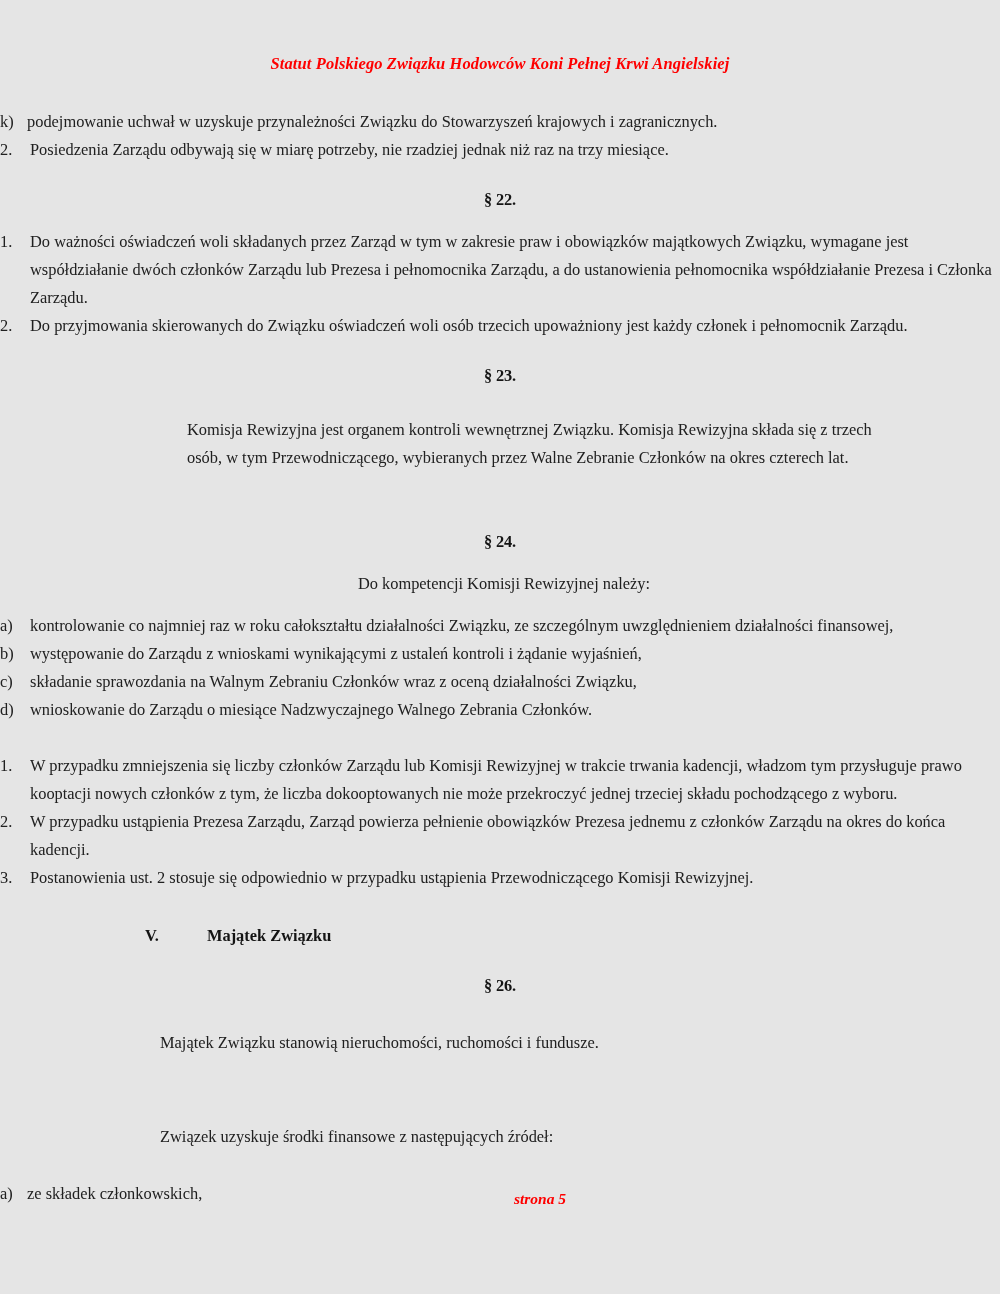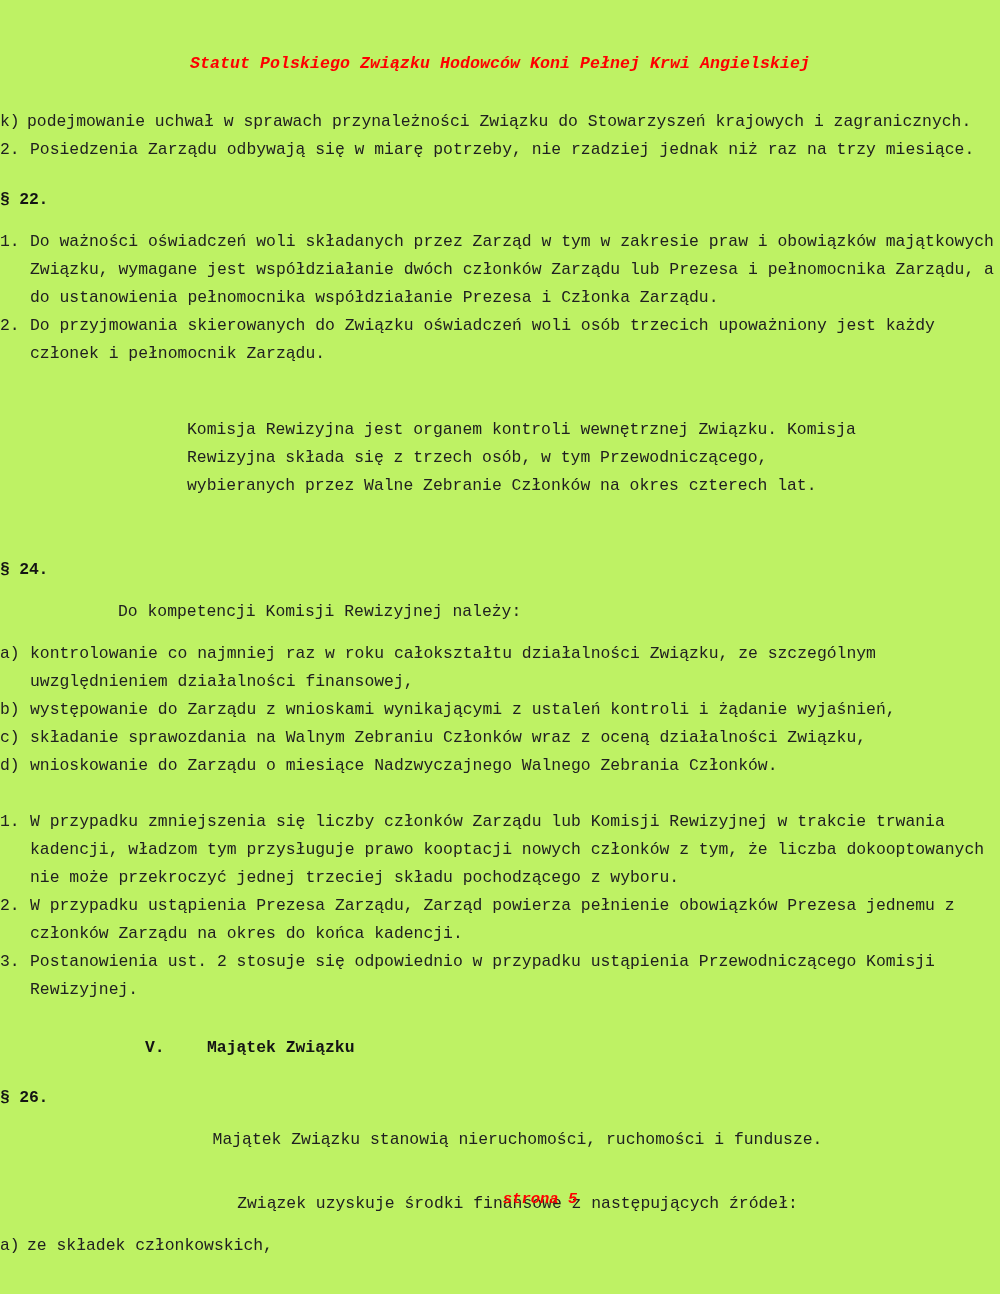--- a/index.html
+++ b/index.html
@@ -5,22 +5,22 @@
 <style>
   html, body {
     margin: 0;
     padding: 0;
     background: #ffffff;
   }
   .page {
     position: relative;
     width: 1000px;
     height: 1294px;
-    background: #bef264;
-    font-family: Liberation Mono, monospace;
+    background: #e5e5e5;
+    font-family: Liberation Serif, serif;
     color: #1a1a1a;
     overflow: hidden;
     box-sizing: border-box;
   }
 
   
   .doc-header {
     position: absolute;
     top: 54px;
     left: 0;
@@ -44,41 +44,42 @@
 
   
   .block {
     font-size: 16.4px;
     line-height: 28px;
     color: #202020;
   }
 
   
   .para-flush {
-    margin: 0;
+    margin: 15px;
     padding: 0 110px 0 145px;
-    text-align: center;
+    text-align: left;
   }
   
   .para-indent {
     margin: 12px;
     padding: 0 113px 0 175px;
     text-align: left;
   }
   
   .para-outer {
     margin: 0;
     padding: 0 110px 0 118px;
-    text-align: left;
+    text-align: center;
   }
 
   
   .sec-heading {
     margin: 0;
     width: 1000px;
+    text-align: center;
     font-weight: bold;
     font-size: 16.4px;
     line-height: 28px;
     color: #141414;
     letter-spacing: -0.2px;
   }
 
   
   .chapter-heading {
     margin: 0;
@@ -169,21 +170,21 @@
 
 <div class="page">
 
   <div class="doc-header">Statut Polskiego Związku Hodowców Koni Pełnej Krwi Angielskiej</div>
 
   <div class="body-area">
 
     <ul class="lst lst-alpha-deep">
       <li>
         <span class="marker">k)</span>
-        <span class="txt">podejmowanie uchwał w sprawach przynależności Związku do Stowarzyszeń krajowych i zagranicznych.</span>
+        <span class="txt">podejmowanie uchwał w uzyskuje przynależności Związku do Stowarzyszeń krajowych i zagranicznych.</span>
       </li>
     </ul>
 
     <ul class="lst lst-num">
       <li>
         <span class="marker">2.</span>
         <span class="txt">Posiedzenia Zarządu odbywają się w miarę potrzeby, nie rzadziej jednak niż raz na trzy miesiące.</span>
       </li>
     </ul>
 
@@ -199,20 +200,21 @@
         <span class="txt">Do ważności oświadczeń woli składanych przez Zarząd w tym w zakresie praw i obowiązków majątkowych Związku, wymagane jest współdziałanie dwóch członków Zarządu lub Prezesa i pełnomocnika Zarządu, a do ustanowienia pełnomocnika współdziałanie Prezesa i Członka Zarządu.</span>
       </li>
       <li>
         <span class="marker">2.</span>
         <span class="txt">Do przyjmowania skierowanych do Związku oświadczeń woli osób trzecich upoważniony jest każdy członek i pełnomocnik Zarządu.</span>
       </li>
     </ul>
 
     <div class="gap-md"></div>
 
+    <div class="sec-heading">§ 23.</div>
 
     <div class="gap-sm"></div>
 
     <p class="block para-indent">Komisja Rewizyjna jest organem kontroli wewnętrznej Związku. Komisja Rewizyjna składa się z trzech osób, w tym Przewodniczącego, wybieranych przez Walne Zebranie Członków na okres czterech lat.</p>
 
     <div class="gap-xl"></div>
 
     <div class="sec-heading">§ 24.</div>
 
     <div class="gap-sm"></div>

